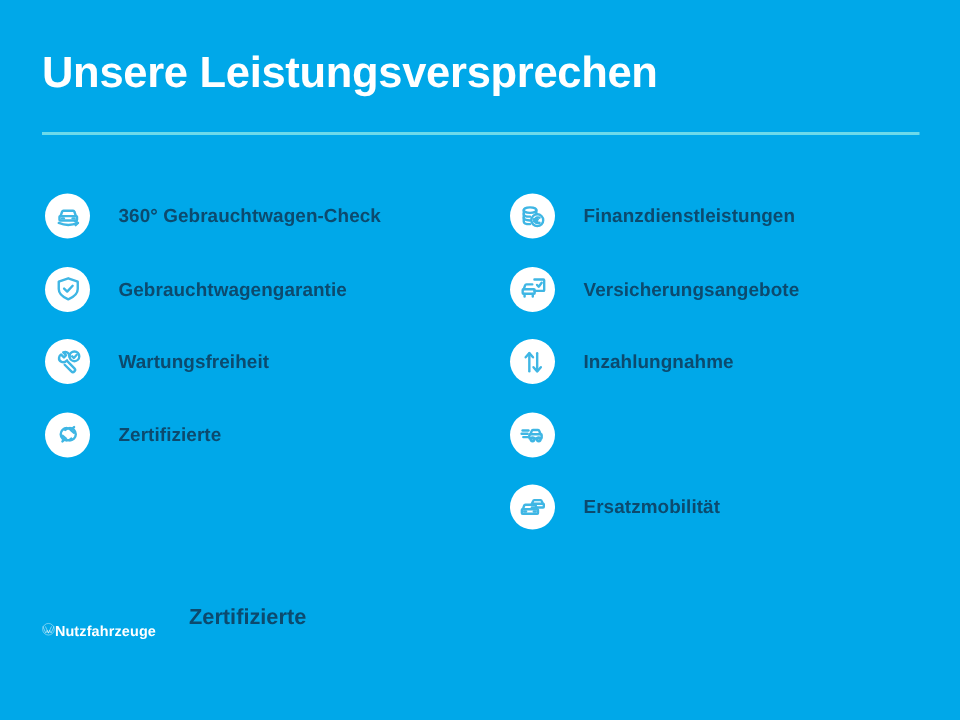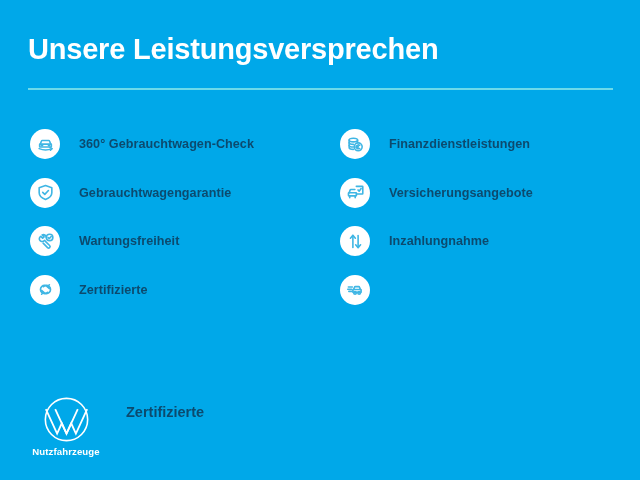--- a/index.html
+++ b/index.html
@@ -100,21 +100,21 @@
   .footer {
     position: absolute;
     left: 28px;
     top: 396px;
     display: flex;
     align-items: flex-start;
   }
   .brand-block {
     width: 76px;
     display: flex;
-    flex-direction: column;
+    flex-direction: row;
     align-items: center;
   }
   .vw-logo {
     width: 47px;
     height: 47px;
     display: block;
   }
   .vw-logo .ring {
     fill: none;
     stroke: #ffffff;
@@ -261,20 +261,33 @@
             <path d="M9.3 12.0 L18.5 12.0 Q19.1 12.0 19.1 12.6 L19.1 15.0 Q19.1 15.6 18.5 15.6 L9.3 15.6 Q8.7 15.6 8.7 15.0 L8.7 12.6 Q8.7 12.0 9.3 12.0 Z"></path>
             <circle cx="11.4" cy="16.3" r="1.6"></circle>
             <circle cx="16.6" cy="16.3" r="1.6"></circle>
             <path d="M3.0 8.8 L8.0 8.8"></path>
             <path d="M2.2 11.6 L7.2 11.6"></path>
             <path d="M3.6 14.4 L7.6 14.4"></path>
           </svg>
         </span>
       </div>
 
+      <div class="feature-item">
+        <span class="icon-badge">
+          <svg viewBox="0 0 24 24">
+            <path d="M11.0 8.6 L11.9 6.2 Q12.1 5.6 12.8 5.6 L18.2 5.6 Q18.9 5.6 19.1 6.2 L20.0 8.6"></path>
+            <path d="M10.8 8.6 L20.3 8.6 Q20.9 8.6 20.9 9.2 L20.9 11.2 Q20.9 11.8 20.3 11.8 L10.8 11.8"></path>
+            <path d="M3.3 13.2 L4.4 10.1 Q4.6 9.5 5.3 9.5 L13.1 9.5 Q13.8 9.5 14.0 10.1 L15.1 13.2"></path>
+            <path d="M3.0 13.2 L15.4 13.2 Q16.0 13.2 16.0 13.8 L16.0 16.4 Q16.0 17.0 15.4 17.0 L3.0 17.0 Q2.4 17.0 2.4 16.4 L2.4 13.8 Q2.4 13.2 3.0 13.2 Z"></path>
+            <path d="M4.4 15.1 L5.9 15.1"></path>
+            <path d="M12.5 15.1 L14.0 15.1"></path>
+          </svg>
+        </span>
+        <span class="feature-label">Ersatzmobilität</span>
+      </div>
 
     </div>
   </div>
 
   <div class="footer">
     <div class="brand-block">
       <svg class="vw-logo" viewBox="0 0 100 100">
         <circle class="ring" cx="50" cy="50" r="45"></circle>
         <path class="mark" d="M26 28 L50 80 L60 58 L70 80 L94 28"></path>
         <path class="mark" d="M6 28 L30 80 L40 58 L50 80 L74 28"></path>

